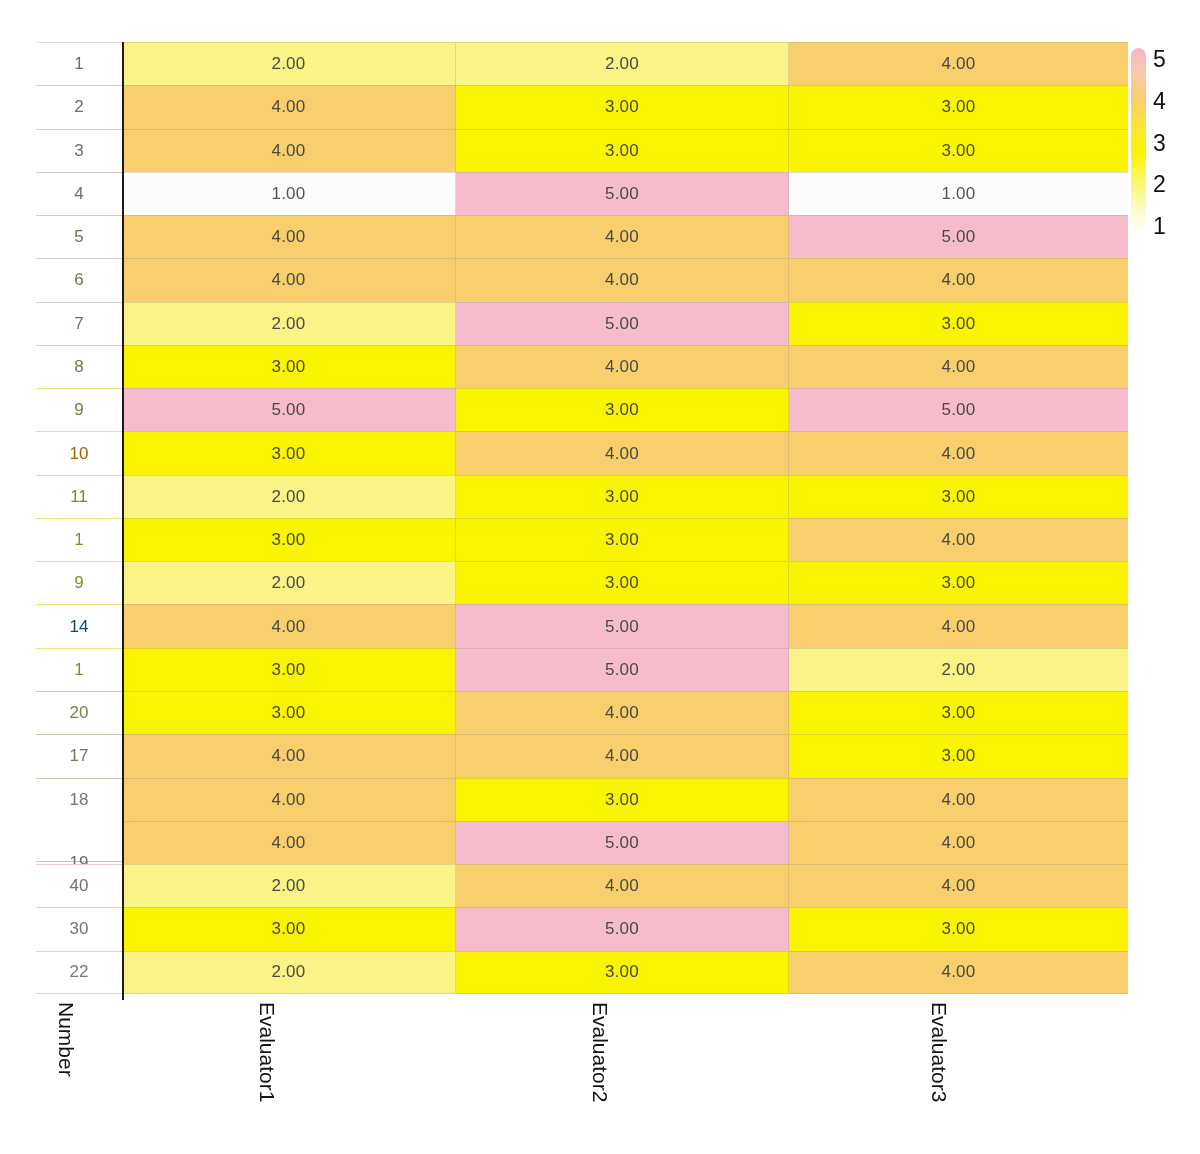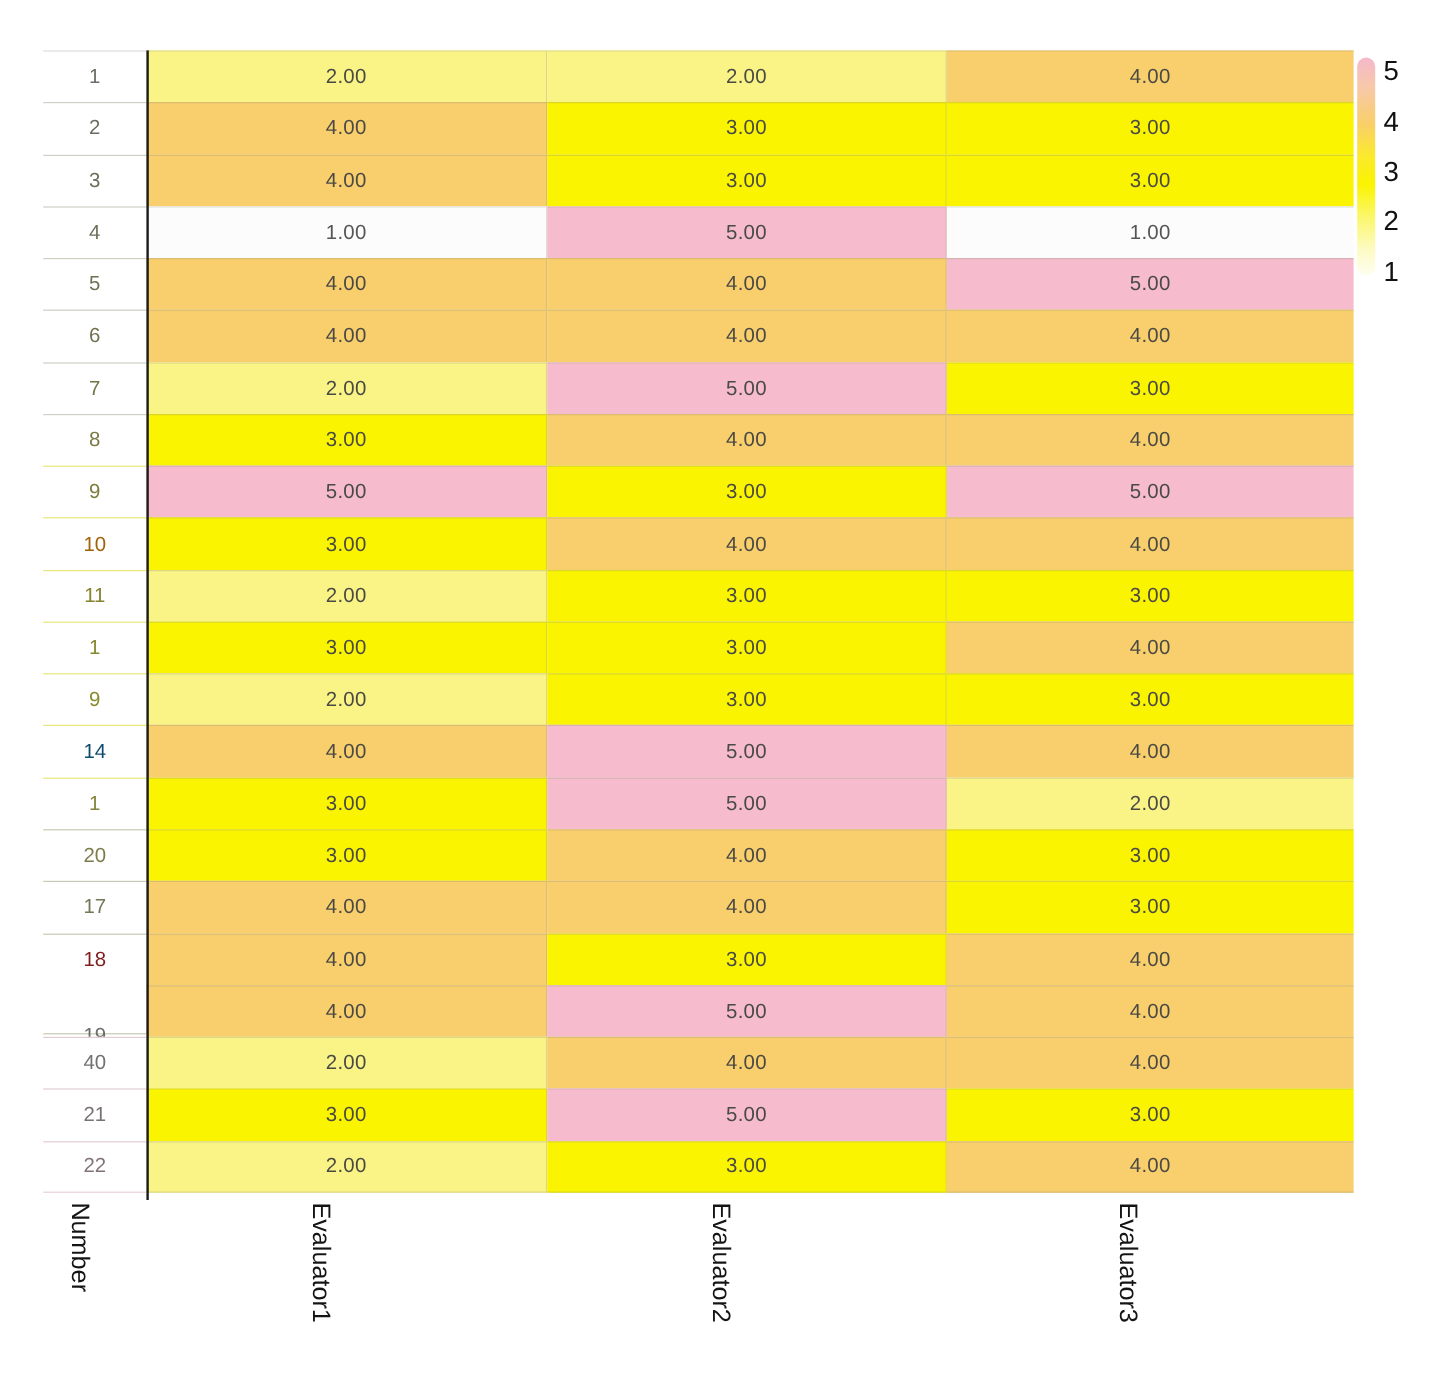--- a/index.html
+++ b/index.html
@@ -246,39 +246,39 @@
         <div class="val-cell c1" style="background-color: rgb(249, 206, 108);">4.00</div>
         <div class="val-cell c2" style="background-color: rgb(250, 244, 0);">3.00</div>
       </div>
       <div class="hm-row">
         <div class="idx-cell" style="color: rgb(117, 117, 88); border-top-color: rgb(201, 201, 180);">17</div>
         <div class="val-cell c0" style="background-color: rgb(249, 206, 108);">4.00</div>
         <div class="val-cell c1" style="background-color: rgb(249, 206, 108);">4.00</div>
         <div class="val-cell c2" style="background-color: rgb(250, 244, 0);">3.00</div>
       </div>
       <div class="hm-row">
-        <div class="idx-cell" style="color: #7f1d1d; border-top-color: rgb(201, 201, 180); text-align: right;">18</div>
+        <div class="idx-cell" style="color: #737373; border-top-color: rgb(201, 201, 180); text-align: right;">18</div>
         <div class="val-cell c0" style="background-color: rgb(249, 206, 108);">4.00</div>
         <div class="val-cell c1" style="background-color: rgb(250, 244, 0);">3.00</div>
         <div class="val-cell c2" style="background-color: rgb(249, 206, 108);">4.00</div>
       </div>
       <div class="hm-row">
         <div class="idx-cell" style="color: rgb(107, 107, 107); border-top-color: rgb(201, 201, 180); margin-top: 40px;">19</div>
         <div class="val-cell c0" style="background-color: rgb(249, 206, 108);">4.00</div>
         <div class="val-cell c1" style="background-color: rgb(246, 188, 206);">5.00</div>
         <div class="val-cell c2" style="background-color: rgb(249, 206, 108);">4.00</div>
       </div>
       <div class="hm-row">
         <div class="idx-cell" style="color: rgb(115, 112, 113); border-top-color: rgb(227, 205, 212);">40</div>
         <div class="val-cell c0" style="background-color: rgb(250, 244, 135);">2.00</div>
         <div class="val-cell c1" style="background-color: rgb(249, 206, 108);">4.00</div>
         <div class="val-cell c2" style="background-color: rgb(249, 206, 108);">4.00</div>
       </div>
       <div class="hm-row">
-        <div class="idx-cell" style="color: rgb(122, 113, 118); border-top-color: rgb(227, 205, 212);">21</div>
+        <div class="idx-cell" style="color: rgb(122, 113, 118); border-top-color: rgb(227, 205, 212);">30</div>
         <div class="val-cell c0" style="background-color: rgb(250, 244, 0);">3.00</div>
         <div class="val-cell c1" style="background-color: rgb(246, 188, 206);">5.00</div>
         <div class="val-cell c2" style="background-color: rgb(250, 244, 0);">3.00</div>
       </div>
       <div class="hm-row">
         <div class="idx-cell" style="color: rgb(129, 114, 124); border-top-color: rgb(227, 205, 212);">22</div>
         <div class="val-cell c0" style="background-color: rgb(250, 244, 135);">2.00</div>
         <div class="val-cell c1" style="background-color: rgb(250, 244, 0);">3.00</div>
         <div class="val-cell c2" style="background-color: rgb(249, 206, 108);">4.00</div>
       </div>

